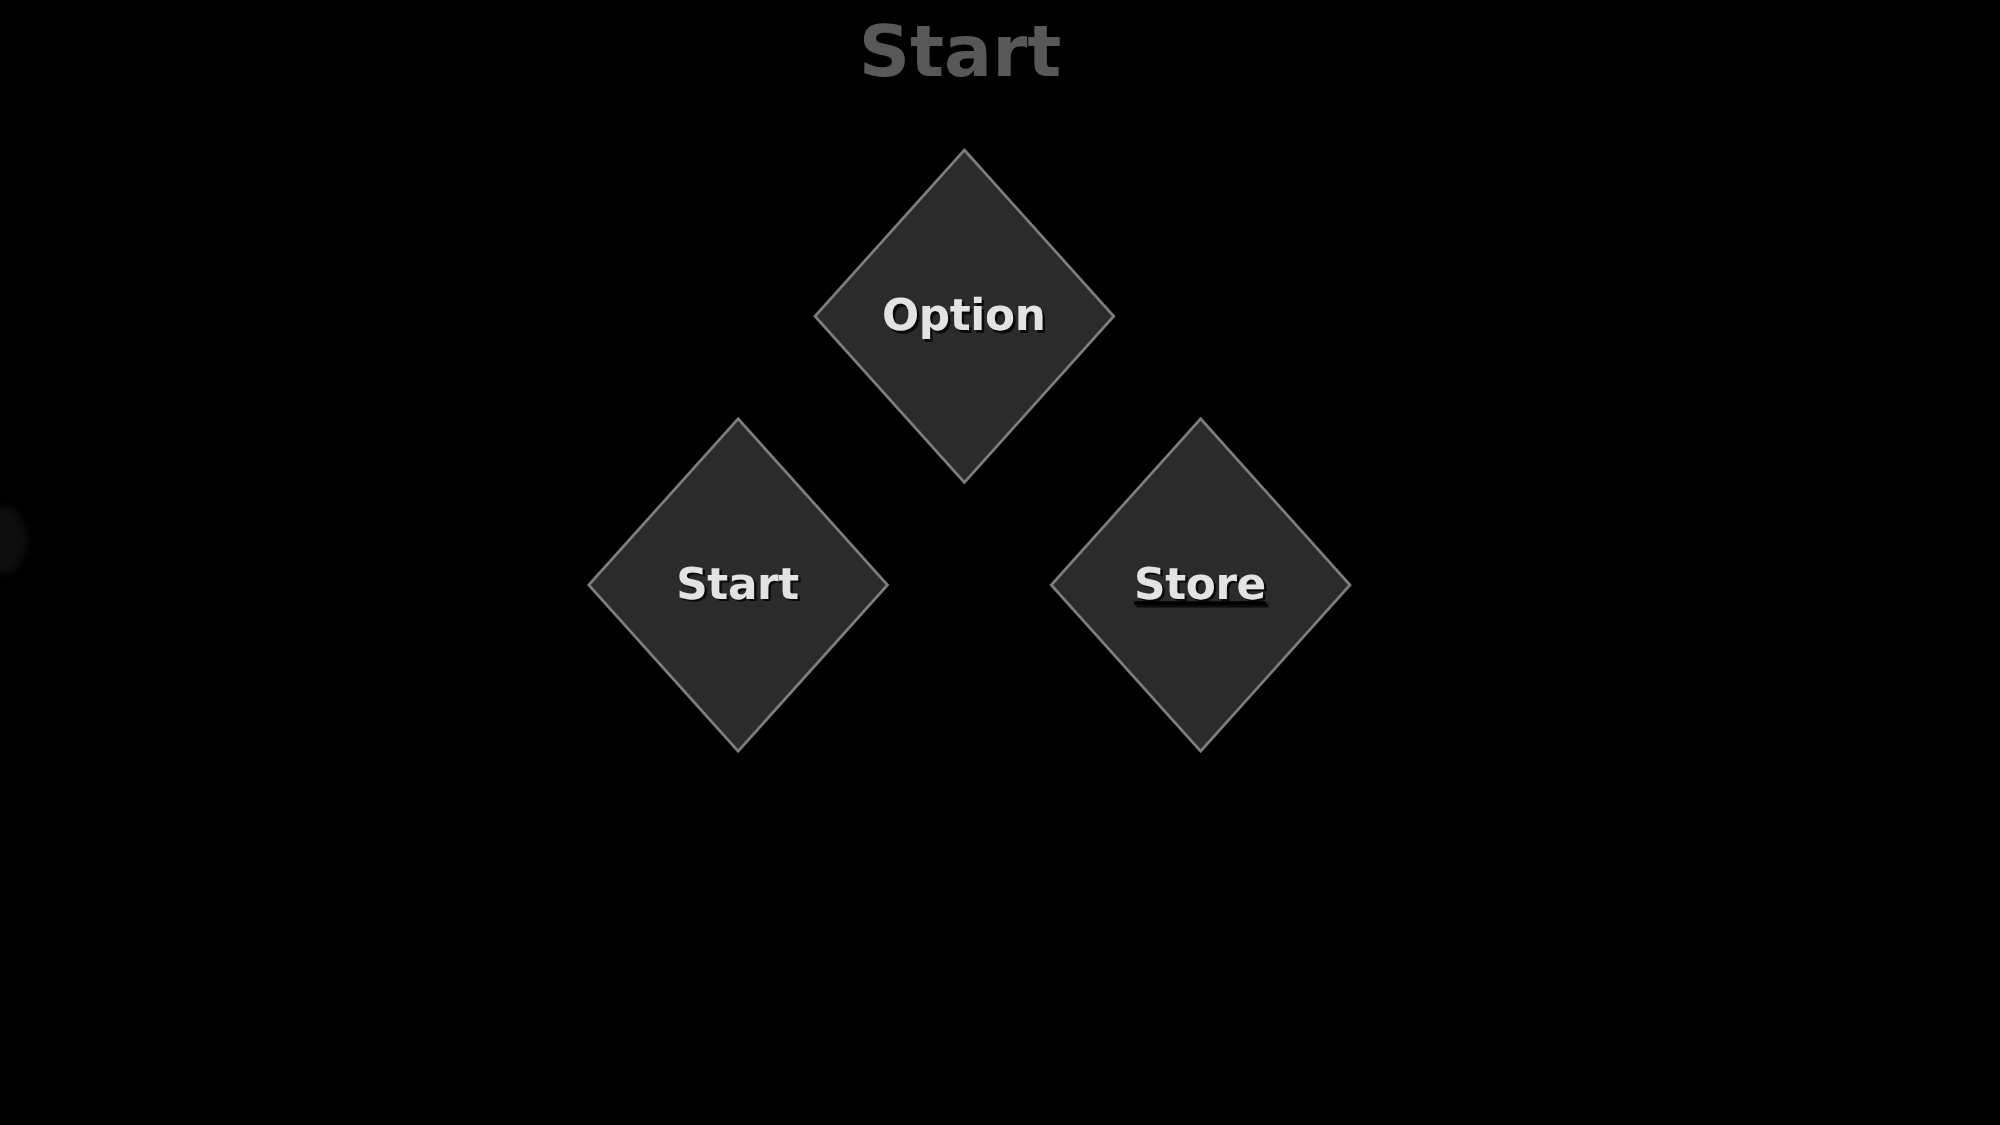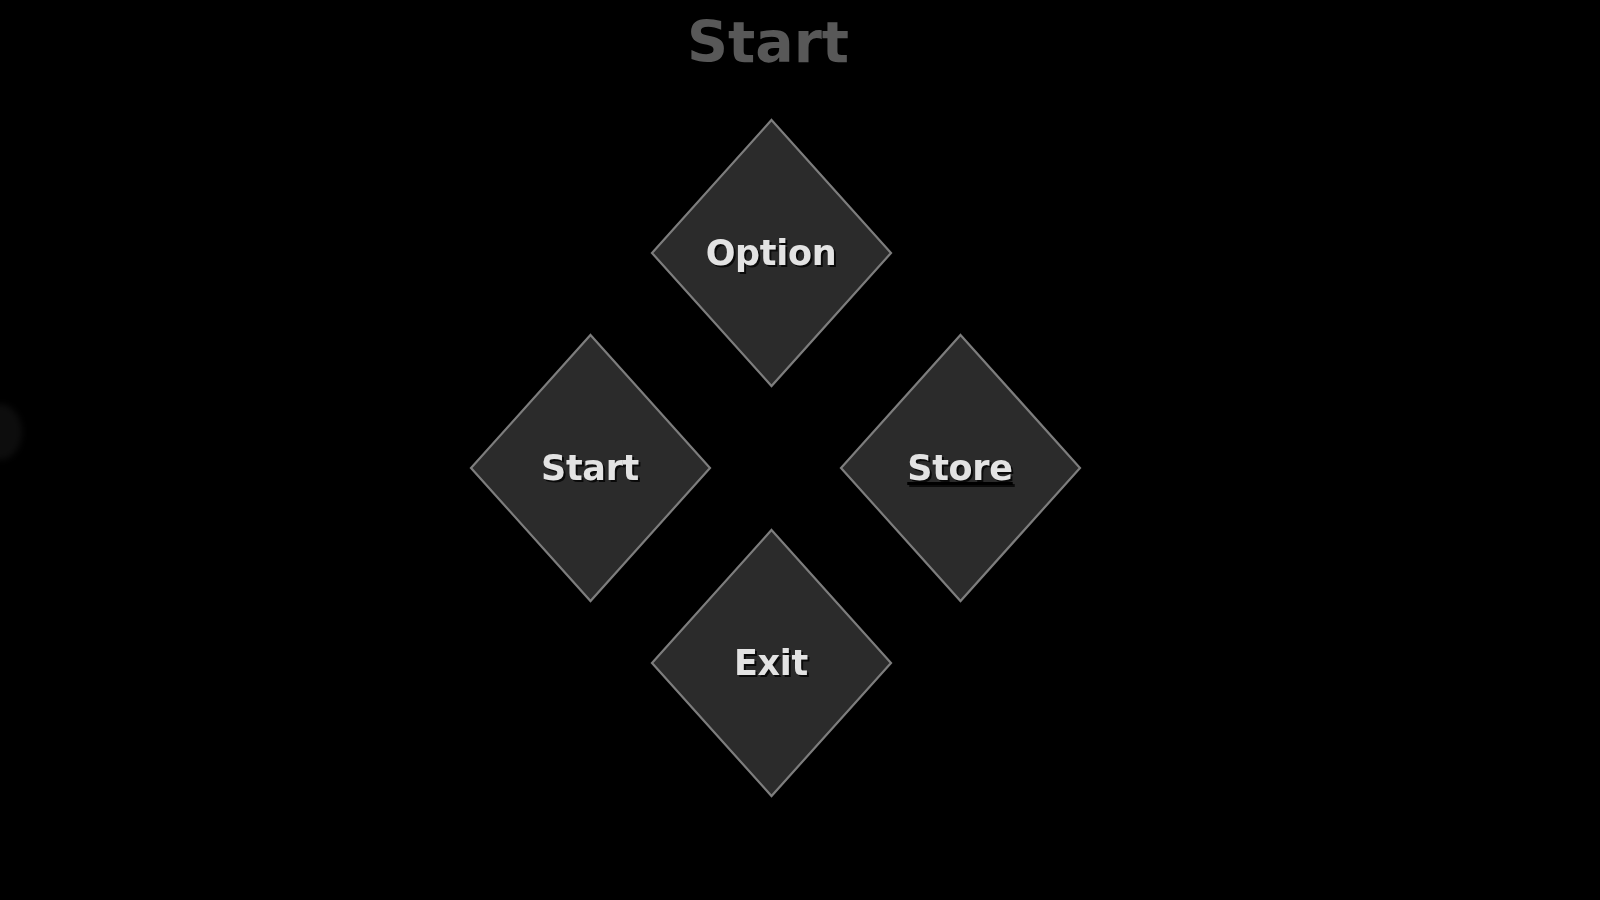--- a/index.html
+++ b/index.html
@@ -121,24 +121,18 @@
       <span class="menu-label">Start</span>
     </div>
 
     <div class="menu-diamond" id="diamond-store">
       <svg class="diamond-shape" viewBox="0 0 243 270">
         <polygon points="121.5,2 241,135 121.5,268 2,135"></polygon>
       </svg>
       <span class="menu-label">Store</span>
     </div>
 
-    <div class="menu-diamond" id="diamond-exit">
-      <svg class="diamond-shape" viewBox="0 0 243 270">
-        <polygon points="121.5,2 241,135 121.5,268 2,135"></polygon>
-      </svg>
-      <span class="menu-label">Exit</span>
-    </div>
 
   </div>
 
   <div id="edge-orb"></div>
 
 </div>
 
 </body></html>

